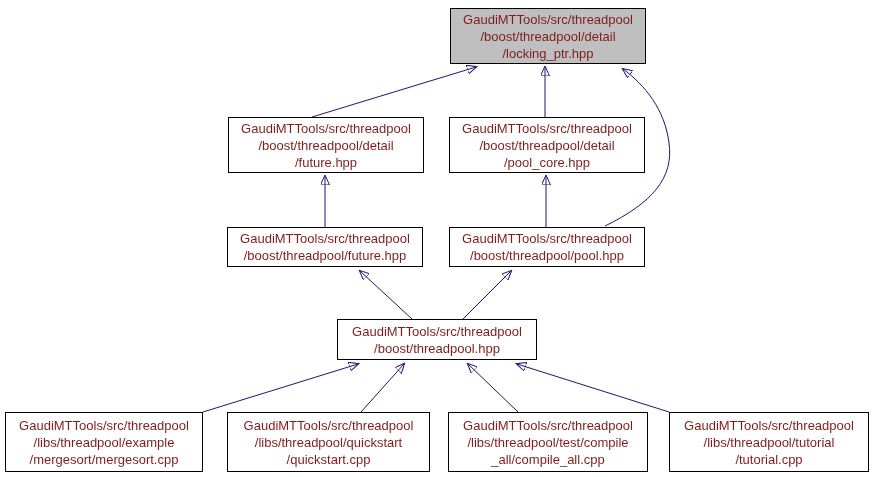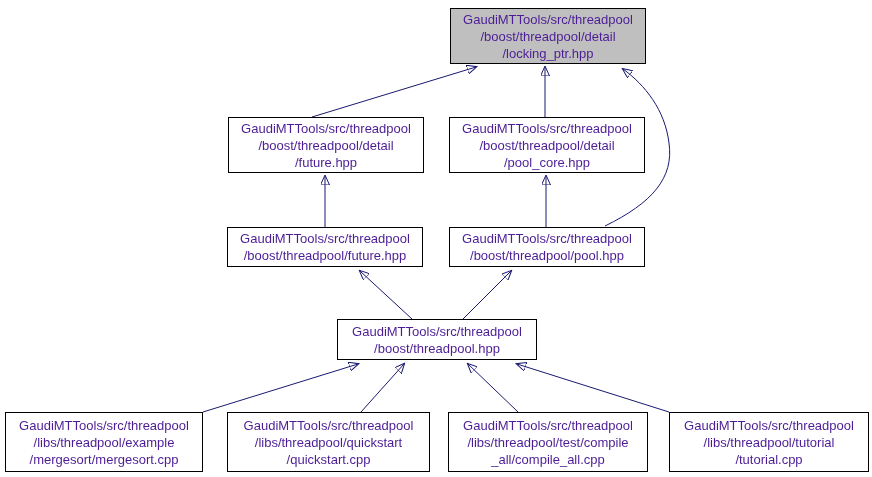--- a/index.html
+++ b/index.html
@@ -25,21 +25,21 @@
   .edges path, .edges line {
     stroke: #191970;
     stroke-width: 1;
     fill: none;
   }
   .node {
     position: absolute;
     box-sizing: border-box;
     border: 1px solid #000000;
     background: #ffffff;
-    color: #4c1d95;
+    color: #7f1d1d;
     font-size: 13px;
     line-height: 17px;
     text-align: center;
     white-space: pre-line;
     display: flex;
     align-items: center;
     justify-content: center;
     cursor: pointer;
   }
   .node.highlight { background: #bfbfbf; }

